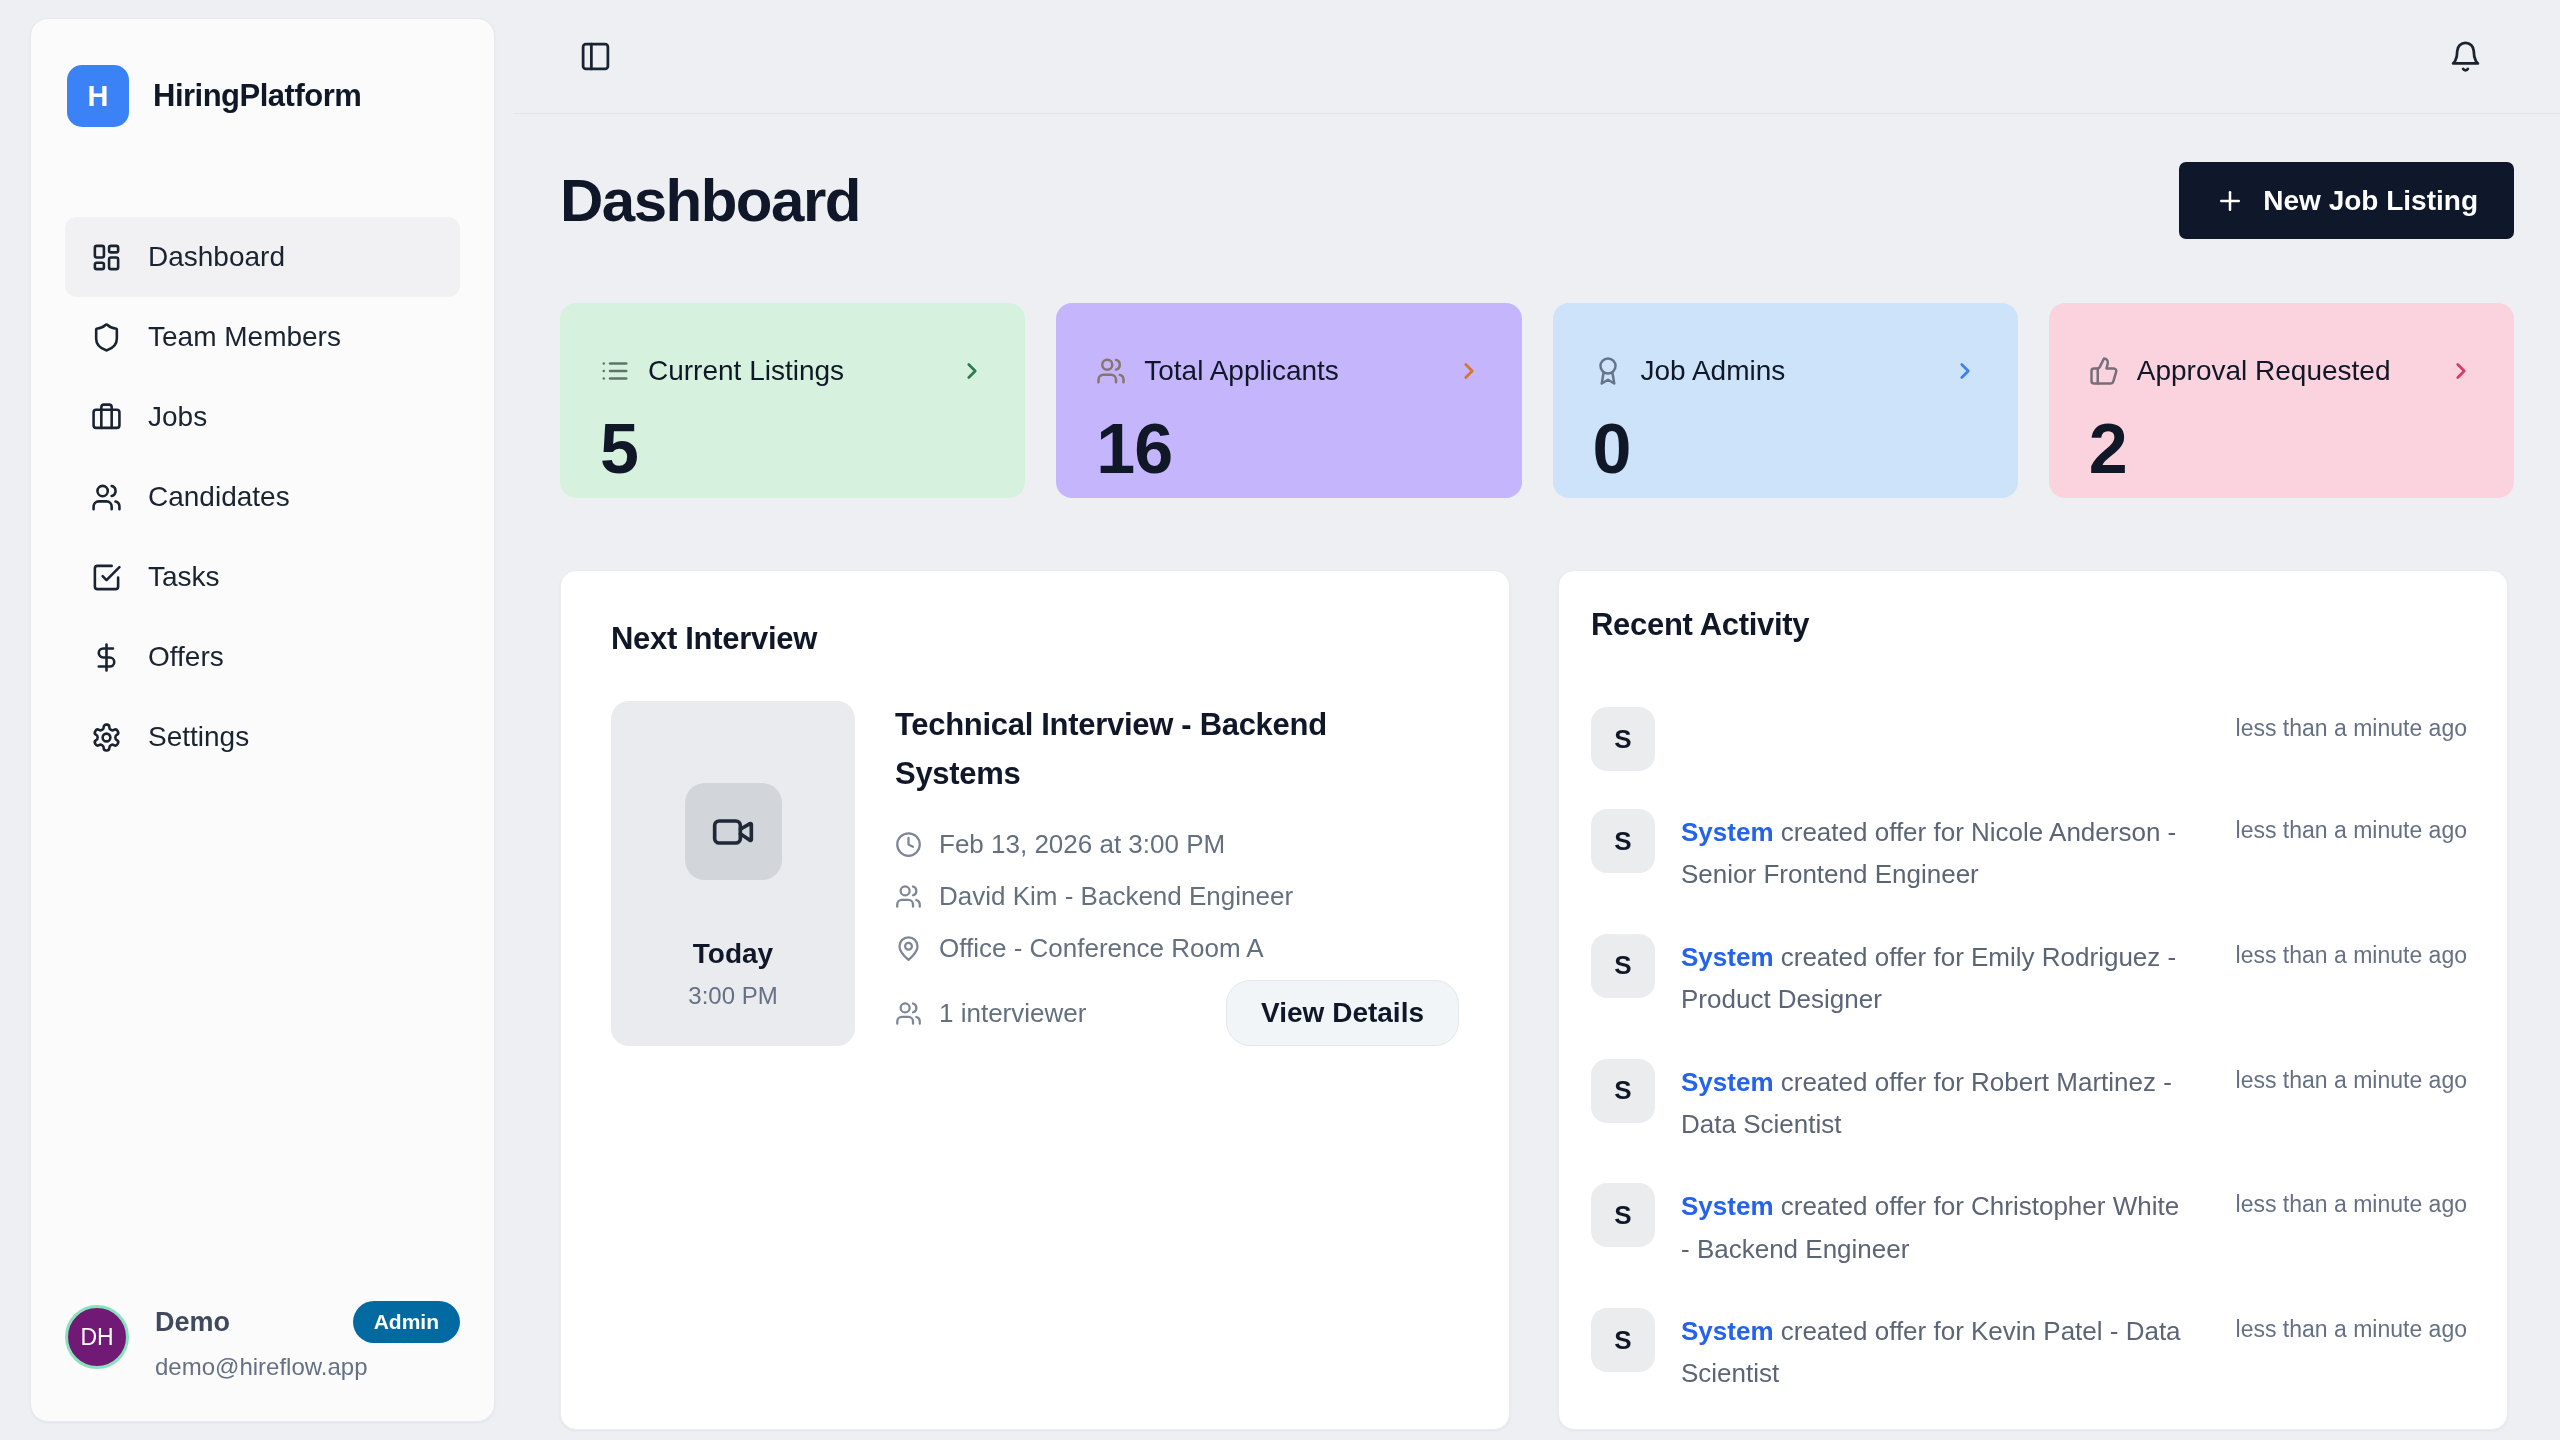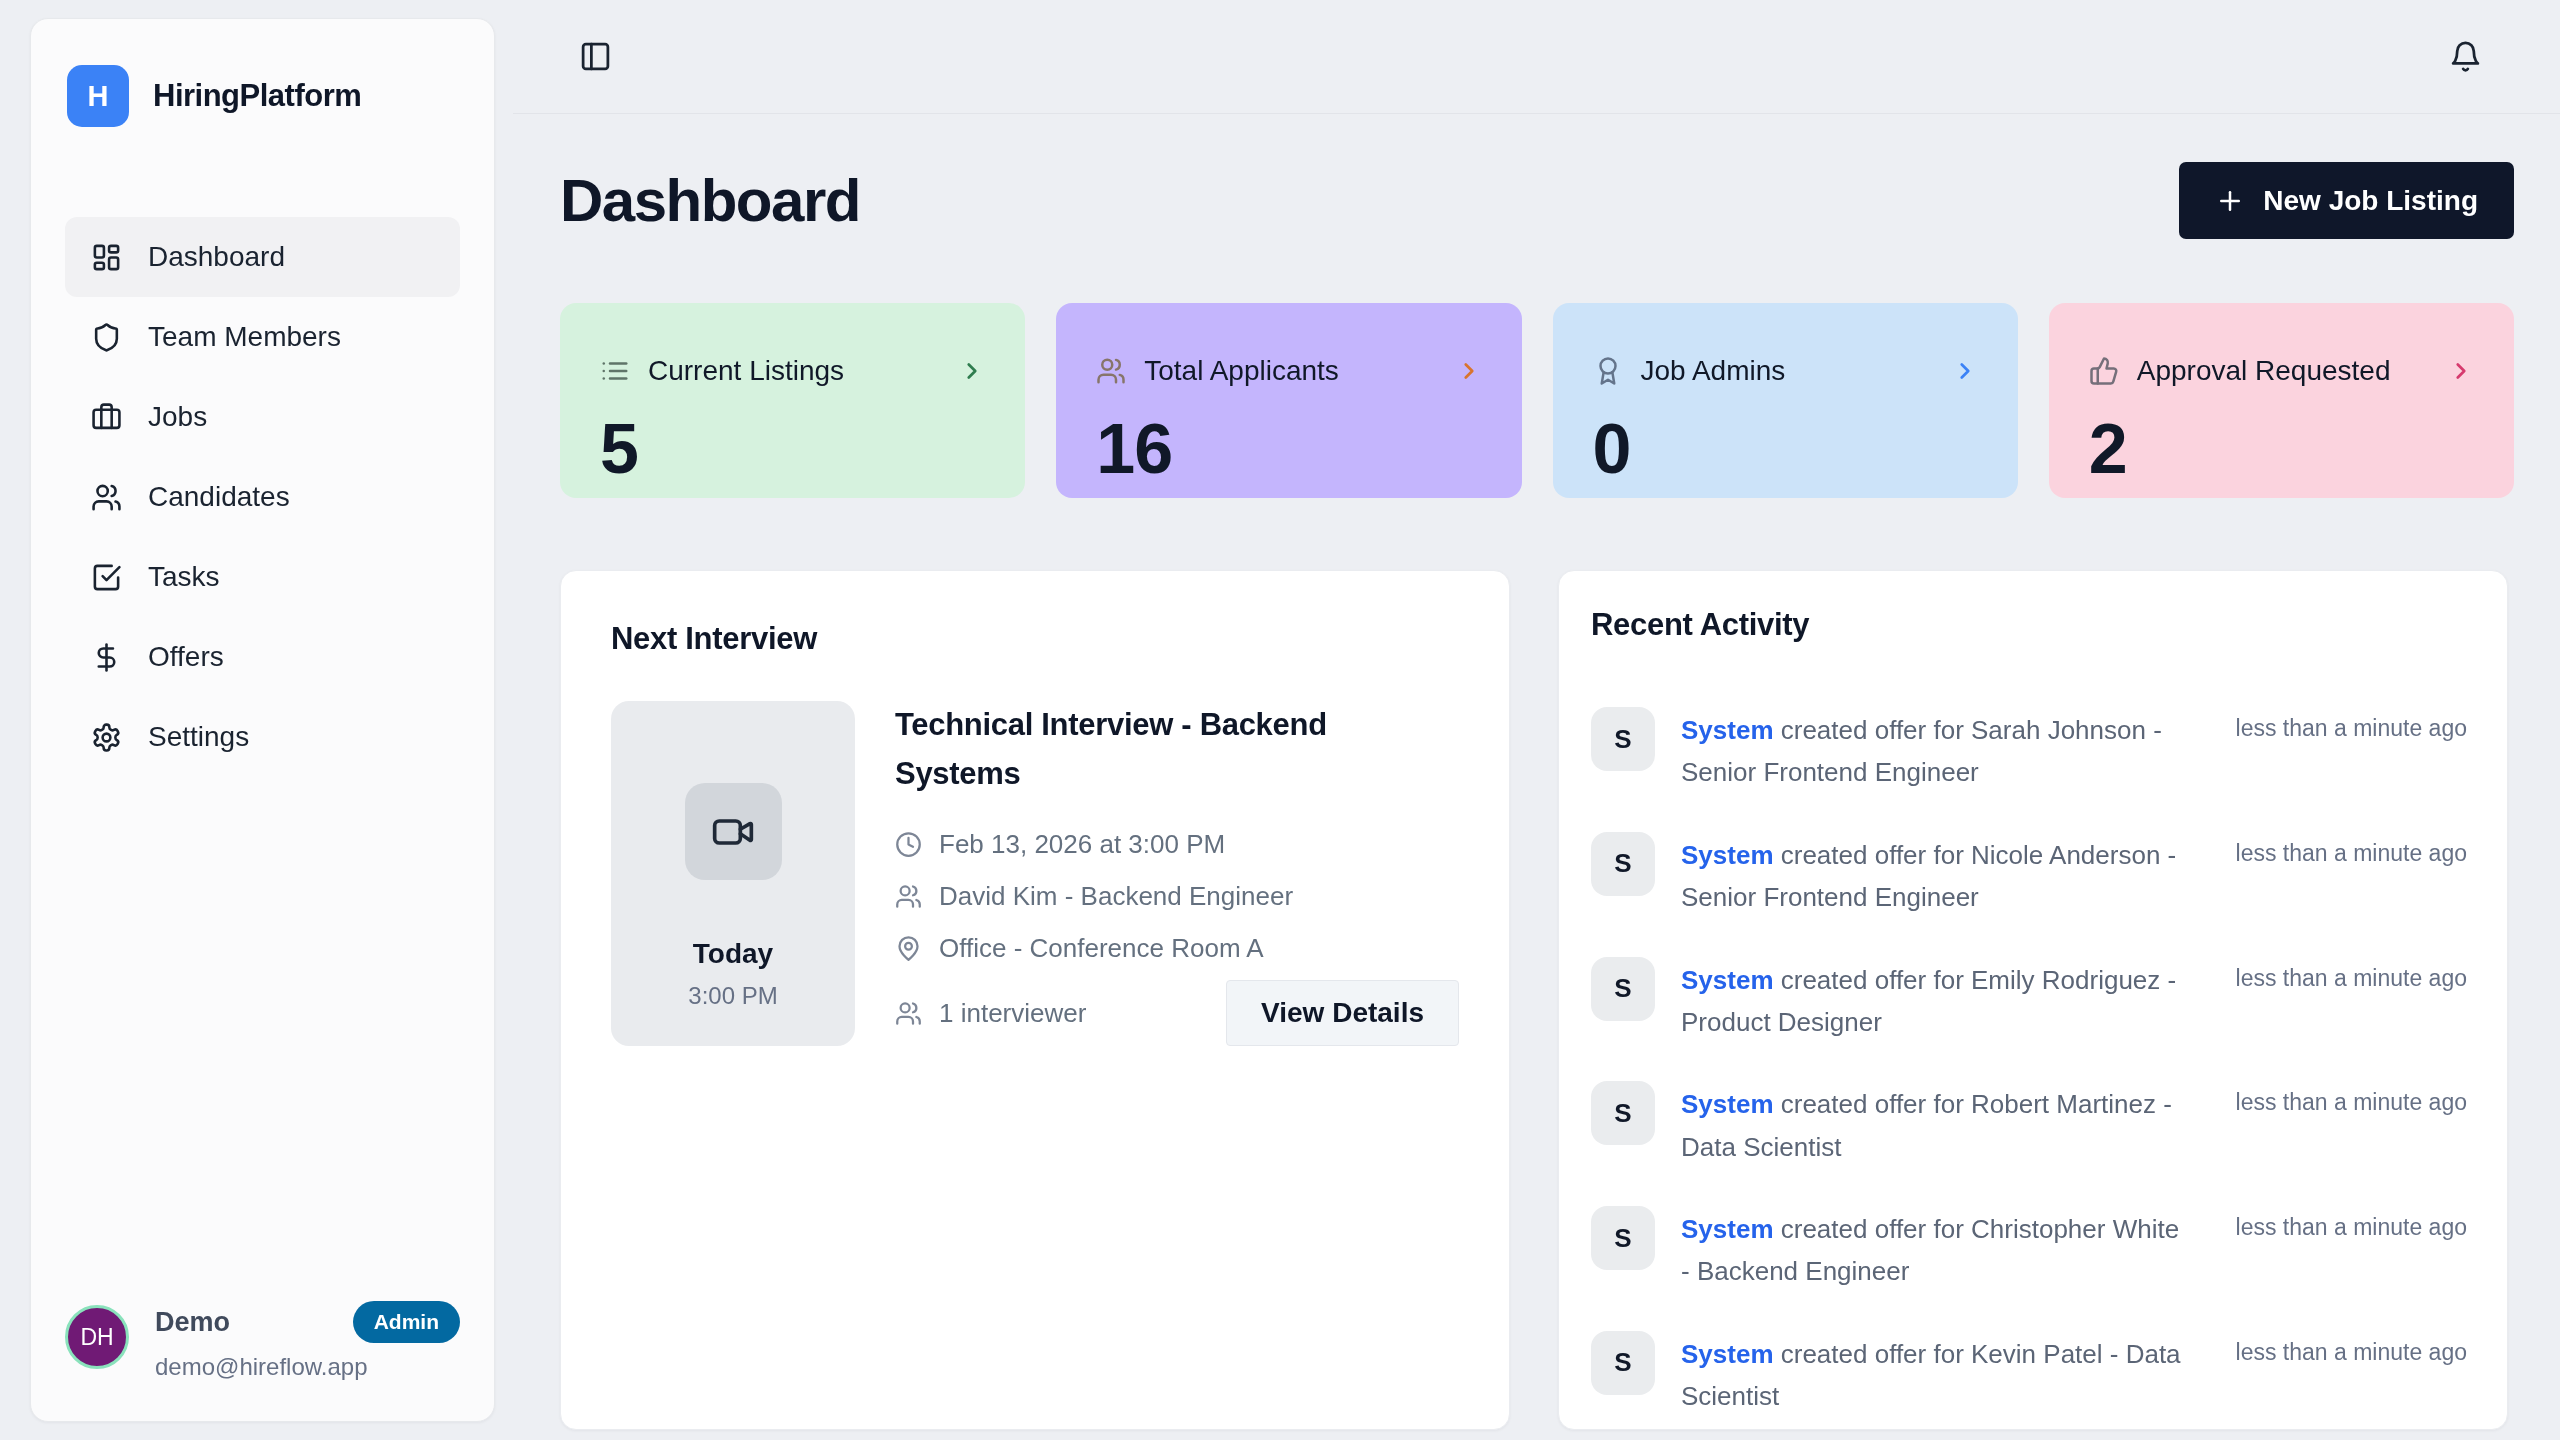--- a/index.html
+++ b/index.html
@@ -98,21 +98,21 @@
   .iv-day { margin-top:58px; font-size:28px; font-weight:700; color:#0f1728; }
   .iv-time { margin-top:12px; font-size:24px; color:#667085; }
 
   .iv-right { flex:1; display:flex; flex-direction:column; min-height:345px; }
   .iv-title { font-size:31px; font-weight:700; line-height:1.58; max-width:480px; letter-spacing:-0.3px; color:#0f1728; }
   .iv-meta { margin-top:30px; display:flex; flex-direction:column; gap:21px; }
   .meta-row { display:flex; align-items:center; gap:17px; font-size:26px; color:#64707f; }
   .meta-row svg { width:27px; height:27px; flex-shrink:0; color:#7d8696; }
   .iv-foot { display:flex; align-items:center; margin-top:auto; }
   .view-btn {
-    margin-left:auto; height:66px; padding:0 34px; border-radius:4px;
+    margin-left:auto; height:66px; padding:0 34px; border-radius:24px;
     background:#f2f5f8; border:1px solid #e4e7ec; font-size:28px; font-weight:600;
     color:#0f1728; cursor:pointer; font-family:inherit;
   }
 
   
   .activity-list { margin-top:64px; display:flex; flex-direction:column; gap:38px; }
   .act-row { display:flex; gap:26px; align-items:flex-start; }
   .act-avatar {
     width:64px; height:64px; border-radius:16px; background:#eaecee; flex-shrink:0;
     display:flex; align-items:center; justify-content:center;
@@ -395,21 +395,20 @@
           </div>
         </div>
       </section>
 
       <section class="card activity">
         <div class="card-title">Recent Activity</div>
         <div class="activity-list">
 
           <div class="act-row">
             <div class="act-avatar">S</div>
-            <p class="act-text"><span class="act-actor">System</span> <span>created offer for Sarah Johnson - Senior Frontend Engineer</span></p>
             <span class="act-time">less than a minute ago</span>
           </div>
 
           <div class="act-row">
             <div class="act-avatar">S</div>
             <p class="act-text"><span class="act-actor">System</span> <span>created offer for Nicole Anderson - Senior Frontend Engineer</span></p>
             <span class="act-time">less than a minute ago</span>
           </div>
 
           <div class="act-row">

